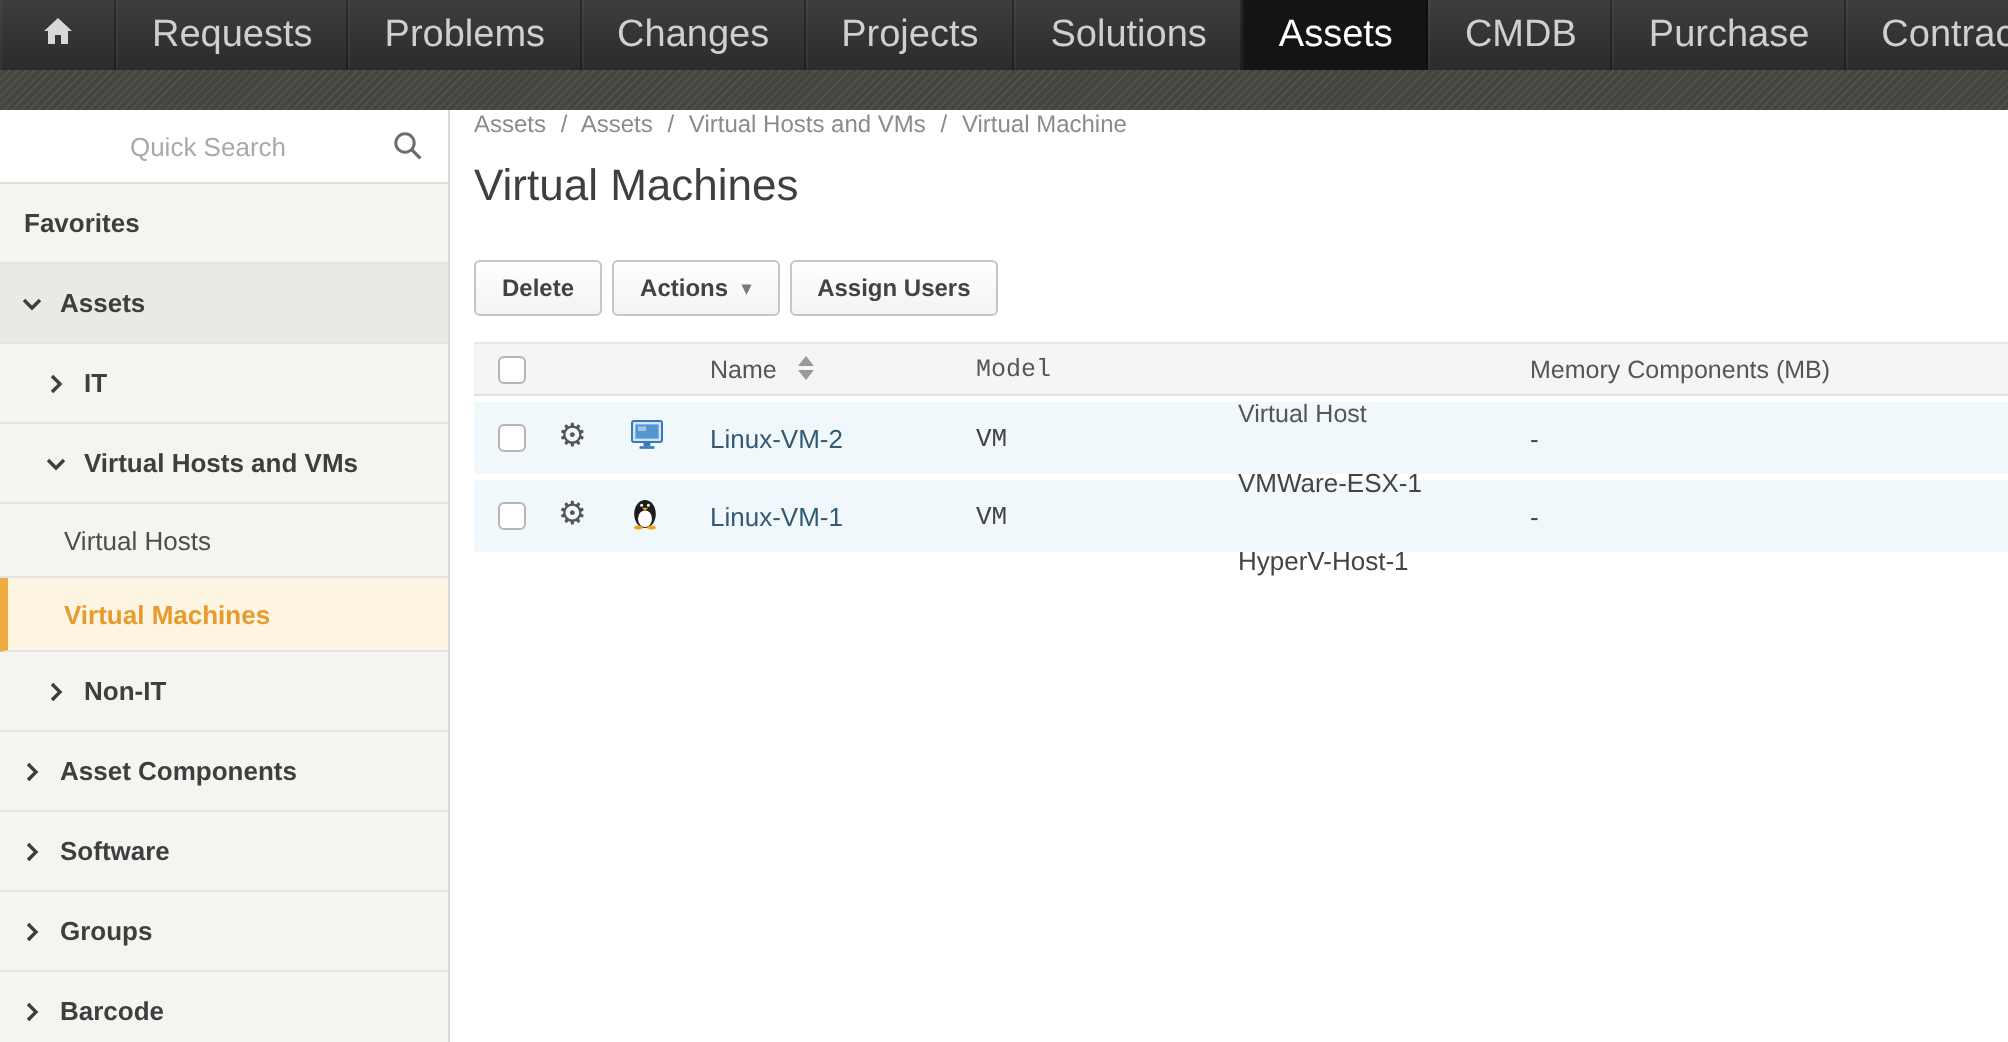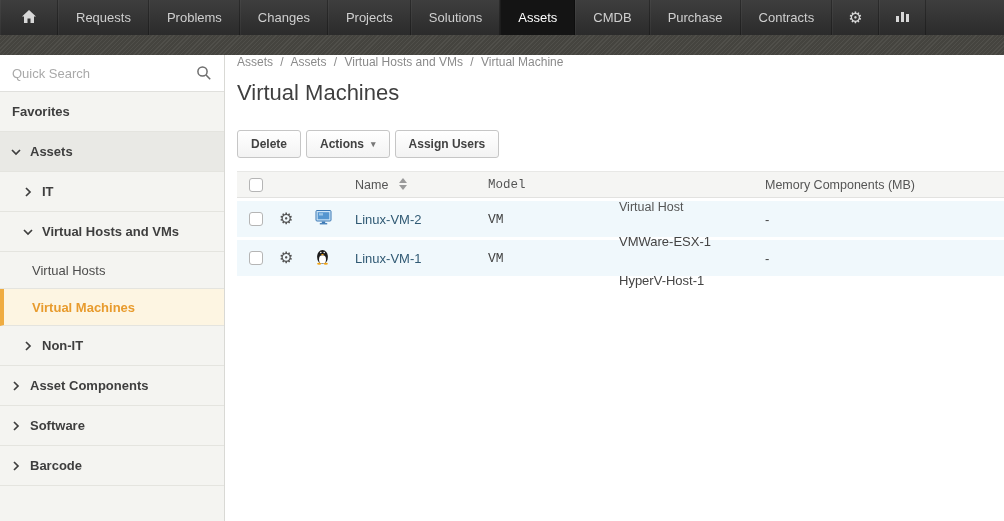--- a/index.html
+++ b/index.html
@@ -2,21 +2,21 @@
 <html><head>
 <meta charset="utf-8">
 <style>
   * { margin:0; padding:0; box-sizing:border-box; }
   html,body { width:1004px; height:521px; overflow:hidden; background:#fff;
               font-family:"Liberation Sans", sans-serif; }
 
   
   .topnav { height:35px; background:linear-gradient(#3e3e3e,#2b2b2b);
             display:flex; align-items:stretch; }
-  .nav-tab { display:flex; align-items:center; padding:0 17px; font-size:13px;
+  .nav-tab { display:flex; align-items:center; padding:0 17px; font-size:19px;
              color:#cfcfcf; border-right:1px solid rgba(0,0,0,.28);
              border-left:1px solid rgba(255,255,255,.04); cursor:pointer; }
   .nav-tab.home { padding:0 20px; }
   .nav-tab.active { background:#141414; color:#fff; }
   .nav-tab.icon-tab { padding:0 15px; font-size:16px; color:#d8d8d8; }
   .nav-spacer { flex:1; }
 
   
   .band { height:20px; background:#45443f;
           background-image:repeating-linear-gradient(135deg,
@@ -24,21 +24,21 @@
 
   
   .content { display:flex; height:466px; }
 
   
   .sidebar { width:225px; background:#f4f4f1; border-right:1px solid #d9d9d5; }
   .search-box { height:37px; background:#fff; border-bottom:1px solid #e0e0dd;
                 display:flex; align-items:center; padding:0 12px; }
   .search-box input { flex:1; border:none; outline:none; background:transparent;
                       font-size:13px; color:#555;
-                      font-family:"Liberation Sans",sans-serif; }
+                      font-family:"Liberation Sans",sans-serif;text-align:center; }
   .search-box input::placeholder { color:#a9a9a9; }
   .mag { display:flex; align-items:center; cursor:pointer; }
 
   .s-row { display:flex; align-items:center; height:40px;
            border-bottom:1px solid #e4e4df; padding-left:12px;
            font-size:13px; color:#3e3e3e; font-weight:700; cursor:pointer; }
   .s-row .caret { width:9px; margin-right:9px; display:flex; align-items:center; }
   .s-row .caret.down svg { transform:rotate(90deg); }
   .s-row.indent { }
   .s-row.l2 { padding-left:24px; }
@@ -217,20 +217,28 @@
 
     <div class="s-row">
       <span class="caret">
         <svg width="8" height="10" viewBox="0 0 7 10">
             <path d="M1.5 1 L5.5 5 L1.5 9" fill="none" stroke="#3e3e3e" stroke-width="1.7"></path>
           </svg>
       </span>
       <span>Software</span>
     </div>
 
+    <div class="s-row">
+      <span class="caret">
+        <svg width="8" height="10" viewBox="0 0 7 10">
+            <path d="M1.5 1 L5.5 5 L1.5 9" fill="none" stroke="#3e3e3e" stroke-width="1.7"></path>
+          </svg>
+      </span>
+      <span>Groups</span>
+    </div>
 
     <div class="s-row">
       <span class="caret">
         <svg width="8" height="10" viewBox="0 0 7 10">
             <path d="M1.5 1 L5.5 5 L1.5 9" fill="none" stroke="#3e3e3e" stroke-width="1.7"></path>
           </svg>
       </span>
       <span>Barcode</span>
     </div>
   </aside>

